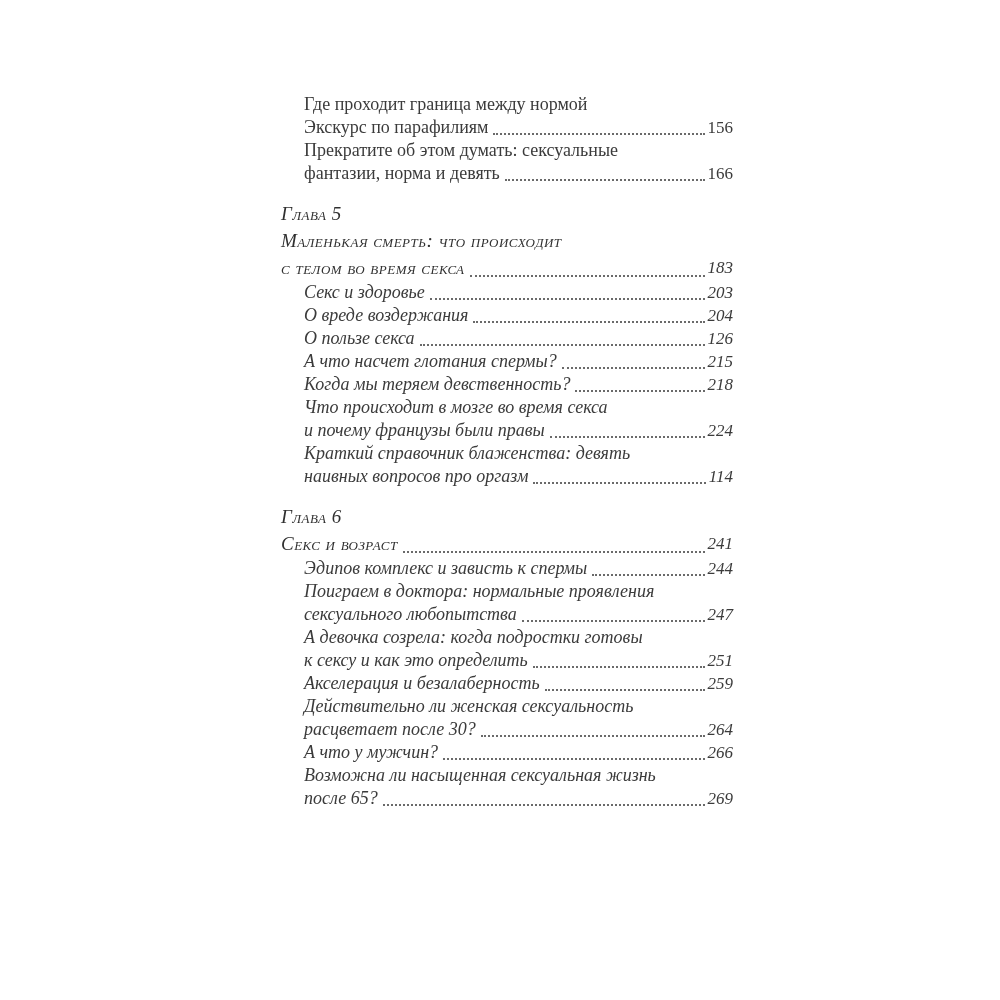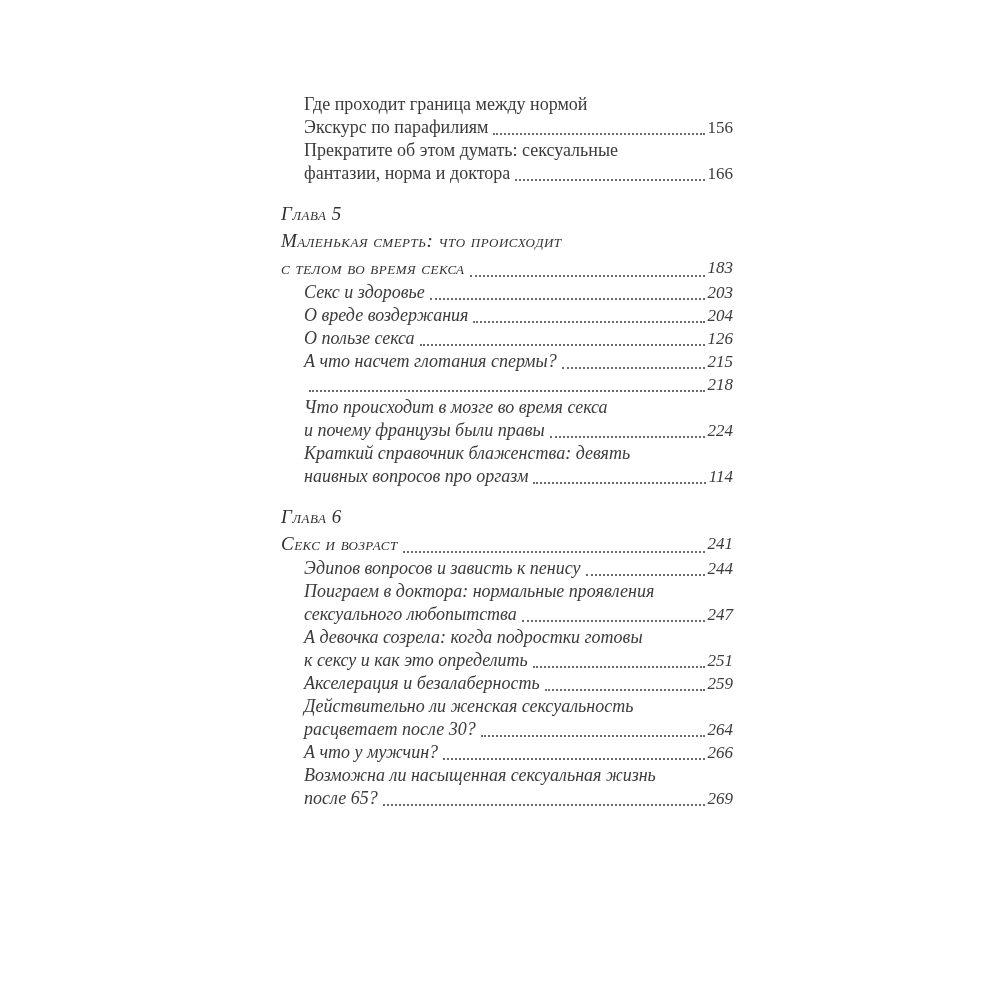--- a/index.html
+++ b/index.html
@@ -67,21 +67,21 @@
         </div>
         <div class="line entry">
           <span class="txt">Экскурс по парафилиям</span>
           <span class="leader"></span>
           <span class="pg">156</span>
         </div>
         <div class="line entry">
           <span class="txt">Прекратите об этом думать: сексуальные</span>
         </div>
         <div class="line entry">
-          <span class="txt">фантазии, норма и доктора</span>
+          <span class="txt">фантазии, норма и девять</span>
           <span class="leader"></span>
           <span class="pg">166</span>
         </div>
       </div>
       <div class="section chapter">
         <div class="line chapter-label">
           <span class="txt">Глава 5</span>
         </div>
         <div class="line chapter-title">
           <span class="txt">Маленькая смерть: что происходит</span>
@@ -105,20 +105,21 @@
           <span class="txt">О пользе секса</span>
           <span class="leader"></span>
           <span class="pg">126</span>
         </div>
         <div class="line entry">
           <span class="txt">А что насчет глотания спермы?</span>
           <span class="leader"></span>
           <span class="pg">215</span>
         </div>
         <div class="line entry">
+          <span class="txt">Когда мы теряем девственность?</span>
           <span class="leader"></span>
           <span class="pg">218</span>
         </div>
         <div class="line entry">
           <span class="txt">Что происходит в мозге во время секса</span>
         </div>
         <div class="line entry">
           <span class="txt">и почему французы были правы</span>
           <span class="leader"></span>
           <span class="pg">224</span>
@@ -135,21 +136,21 @@
       <div class="section chapter">
         <div class="line chapter-label">
           <span class="txt">Глава 6</span>
         </div>
         <div class="line chapter-title">
           <span class="txt">Секс и возраст</span>
           <span class="leader"></span>
           <span class="pg">241</span>
         </div>
         <div class="line entry">
-          <span class="txt">Эдипов вопросов и зависть к пенису</span>
+          <span class="txt">Эдипов комплекс и зависть к спермы</span>
           <span class="leader"></span>
           <span class="pg">244</span>
         </div>
         <div class="line entry">
           <span class="txt">Поиграем в доктора: нормальные проявления</span>
         </div>
         <div class="line entry">
           <span class="txt">сексуального любопытства</span>
           <span class="leader"></span>
           <span class="pg">247</span>

